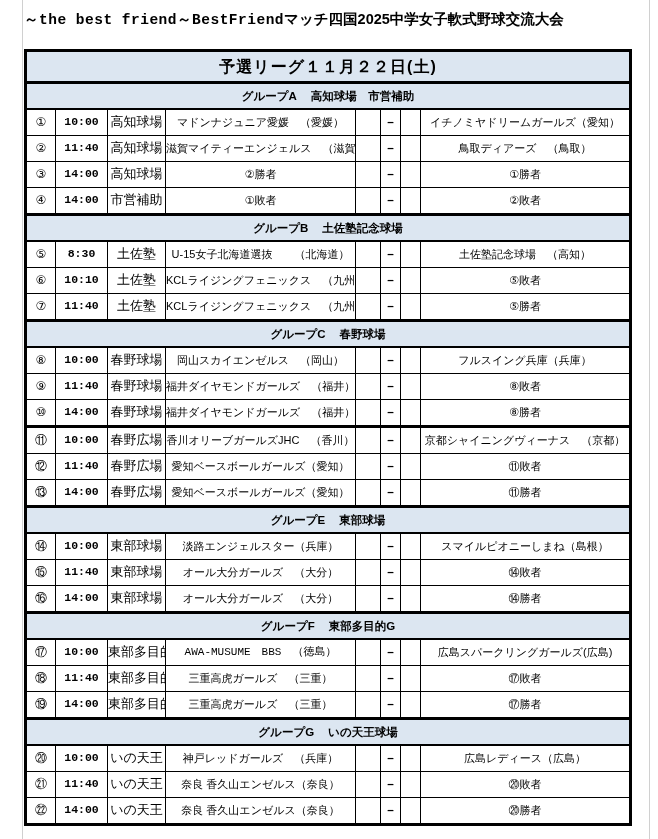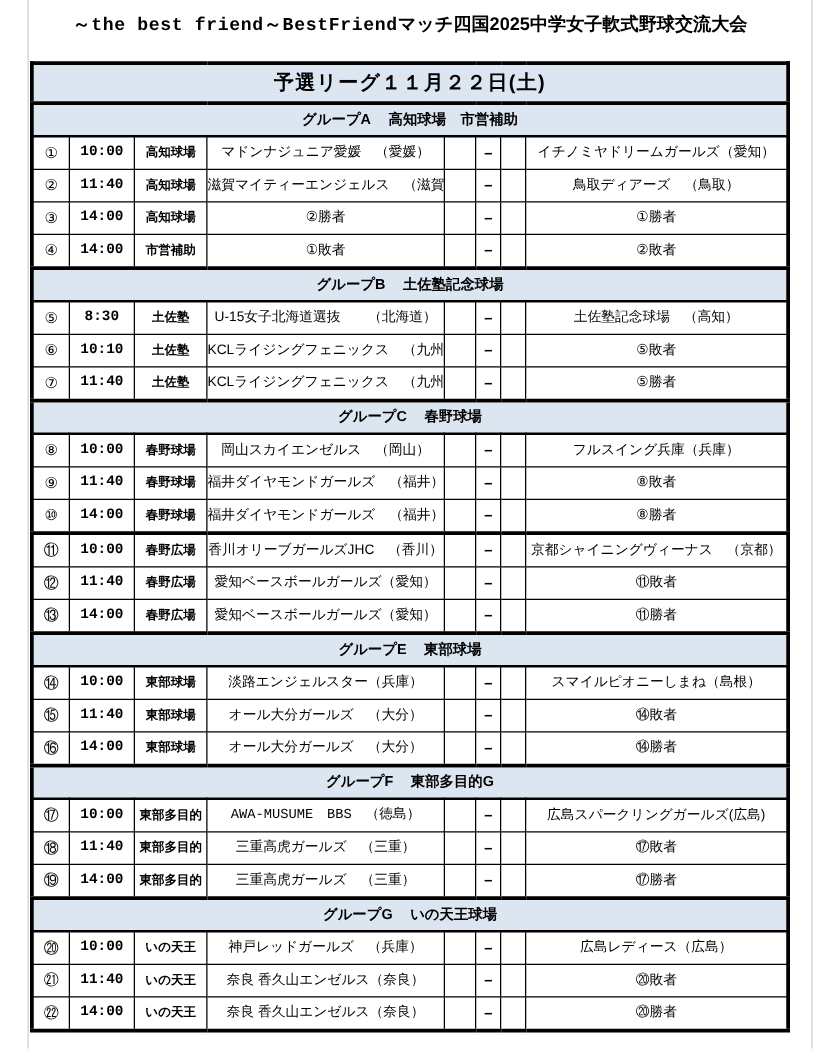--- a/index.html
+++ b/index.html
@@ -25,21 +25,21 @@
     position: absolute;
     left: 649px; top: 0; width: 1px; height: 839px;
     background: #d0d0d0;
   }
 
   .doc-title {
     position: absolute;
     left: 24px;
     top: 10px;
     width: 608px;
-    text-align: center;
+    text-align: left;
     font-size: 14.5px;
     font-weight: bold;
     letter-spacing: 0px;
     white-space: nowrap;
     font-family: "Liberation Sans", "DejaVu Sans", sans-serif;
   }
   .doc-title .mono {
     font-family: "Liberation Mono", "DejaVu Sans Mono", monospace;
     letter-spacing: 0.5px;
   }
@@ -84,21 +84,21 @@
     border-bottom: 2px solid #000;
   }
   tr.group-band.with-top td {
     border-top: 2px solid #f97316;
   }
   .group-label .g-name { letter-spacing: 0px; }
   .group-label .g-venue { margin-left: 14px; }
 
   td.c-no     { width: 30px; font-size: 12px; }
   td.c-time   { width: 52px; font-family: "Liberation Mono", "DejaVu Sans Mono", monospace; font-size: 11.5px; font-weight: bold; }
-  td.c-venue  { width: 58px; font-weight: bold; font-size: 10px; }
+  td.c-venue  { width: 58px; font-weight: normal; font-size: 13px; }
   td.c-home   { width: 190px; font-size: 11px; }
   td.c-sl     { width: 25px; }
   td.c-dash   { width: 20px; font-size: 12px; font-weight: bold; }
   td.c-sr     { width: 20px; }
   td.c-away   { width: auto; font-size: 11px; }
 
   
   tr.group-last td { border-bottom: 3px solid #000; }
 
   .mono-team {

